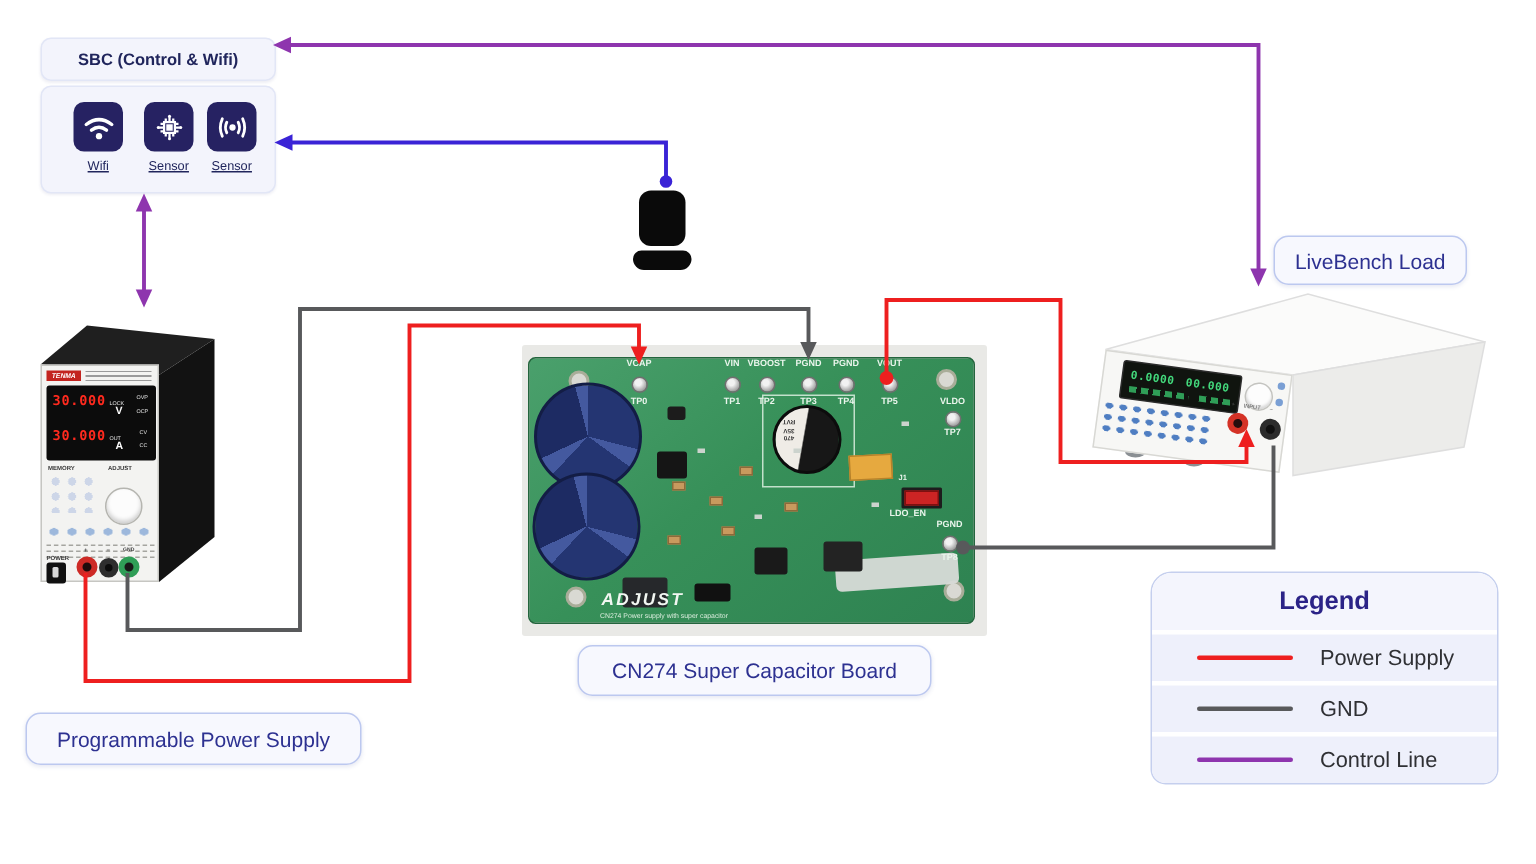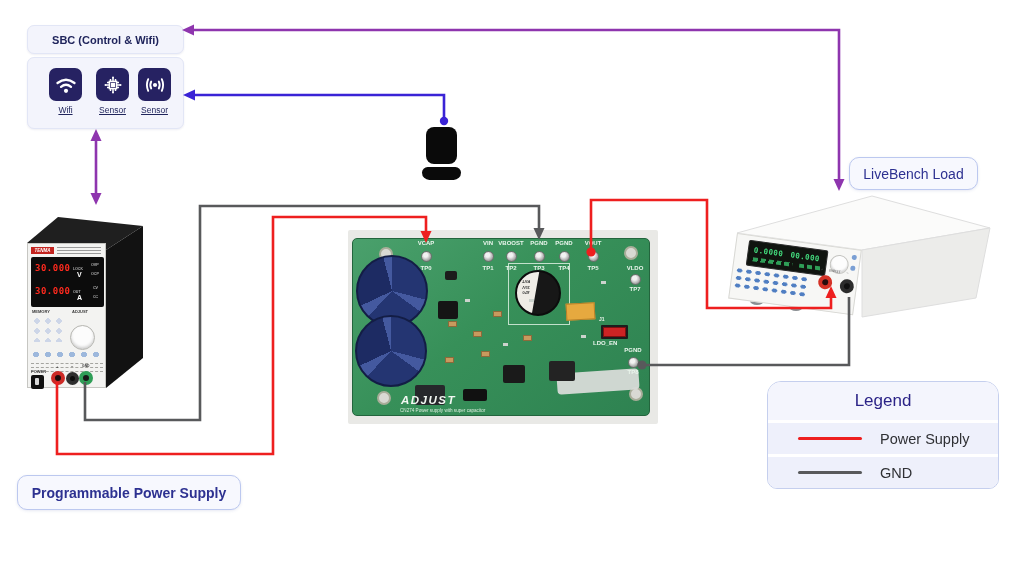--- a/index.html
+++ b/index.html
@@ -14,30 +14,30 @@
   .tile{position:absolute;top:10px;width:33px;height:33px;border-radius:7px;background:#262262;
         display:flex;align-items:center;justify-content:center;}
   .tile svg{width:24px;height:24px;}
   .tile-label{position:absolute;top:47px;width:45px;text-align:center;font-size:8.5px;color:#20255c;text-decoration:underline;}
   
   .callout{background:#f7f8fe;border:1.4px solid #bcc8ef;border-radius:10px;color:#2d3191;
            display:flex;align-items:center;justify-content:center;font-weight:500;
            box-shadow:0 1px 3px rgba(60,70,160,.12);white-space:nowrap;z-index:6;}
   #callout-capture{left:203px;top:57px;width:242px;height:27px;font-size:13.5px;}
   #callout-eload{left:849px;top:157px;width:127px;height:31px;font-size:14px;}
-  #callout-psu{left:17px;top:475px;width:222px;height:33px;font-size:14px;font-weight:bold;}
+  #callout-psu{left:17px;top:475px;width:222px;height:33px;font-size:14px;}
   #callout-board{left:385px;top:430px;width:234px;height:32px;font-size:14px;}
   
   #camera-body{left:426px;top:127px;width:31px;height:37px;border-radius:8px;background:#0a0a0a;}
   #camera-base{left:422px;top:167px;width:39px;height:13px;border-radius:7px 7px 9px 9px;background:#0a0a0a;}
   
   #legend{left:767px;top:381px;width:230px;border:1.5px solid #c5cfee;border-radius:14px 14px 10px 10px;
           background:#ffffff;overflow:hidden;z-index:6;}
   #legend-header{height:38px;background:#f4f5fd;display:flex;align-items:center;justify-content:center;
-                 font-size:17px;font-weight:normal;color:#2b2387;}
+                 font-size:17px;font-weight:bold;color:#2b2387;}
   .legend-row{height:31px;background:#eef0fb;border-top:3.5px solid #ffffff;display:flex;align-items:center;}
   .legend-swatch{width:64px;height:3.4px;border-radius:2px;margin-left:30px;}
   .legend-label{margin-left:18px;font-size:14.5px;color:#2f3034;}
   .sw-communication{background:var(--communication);}
   .sw-power{background:var(--power);}
   .sw-gnd{background:var(--gnd);}
   .sw-control{background:var(--control);}
   
   #wires{left:0;top:0;z-index:5;pointer-events:none;}
   #wires polyline{fill:none;stroke-width:2.6px;}
@@ -167,20 +167,23 @@
 
   <div class="abs" id="camera-body"></div>
   <div class="abs" id="camera-base"></div>
 
   <div class="abs callout" id="callout-eload">
     <span>LiveBench Load</span>
     </div>
   <div class="abs callout" id="callout-psu">
     <span>Programmable Power Supply</span>
     </div>
+  <div class="abs callout" id="callout-board">
+    <span>CN274  Super Capacitor Board</span>
+    </div>
 
   <div class="abs" id="psu-front">
     <div id="psu-brand">TENMA</div>
     <div id="psu-brand-lines"></div>
     <div id="psu-display">
       <span class="seg" style="left:4px;top:6px">30.000</span>
       <span class="psu-small" style="left:42px;top:10px">LOCK</span>
       <span class="psu-unit" style="left:46px;top:14px">V</span>
       <span class="psu-small" style="left:60px;top:6px">OVP</span>
       <span class="psu-small" style="left:60px;top:15px">OCP</span>
@@ -301,20 +304,24 @@
   <div class="abs" id="legend">
     <div id="legend-header">Legend</div>
     <div class="legend-row">
       <div class="legend-swatch sw-power"></div>
       <div class="legend-label">Power Supply</div>
     </div>
     <div class="legend-row">
       <div class="legend-swatch sw-gnd"></div>
       <div class="legend-label">GND</div>
     </div>
+    <div class="legend-row">
+      <div class="legend-swatch sw-control"></div>
+      <div class="legend-label">Control Line</div>
+    </div>
   </div>
 
   <svg class="abs" id="wires" width="1024" height="576">
 
     <polyline class="wire-ctrl" points="188,30 839,30 839,183"></polyline>
     <polygon class="fill-ctrl" points="182,30 194,24.5 194,35.5"></polygon>
     <polygon class="fill-ctrl" points="839,191 833.5,179 844.5,179"></polygon>
 
     <polyline class="wire-ctrl" points="96,136 96,198"></polyline>
     <polygon class="fill-ctrl" points="96,129 90.5,141 101.5,141"></polygon>

